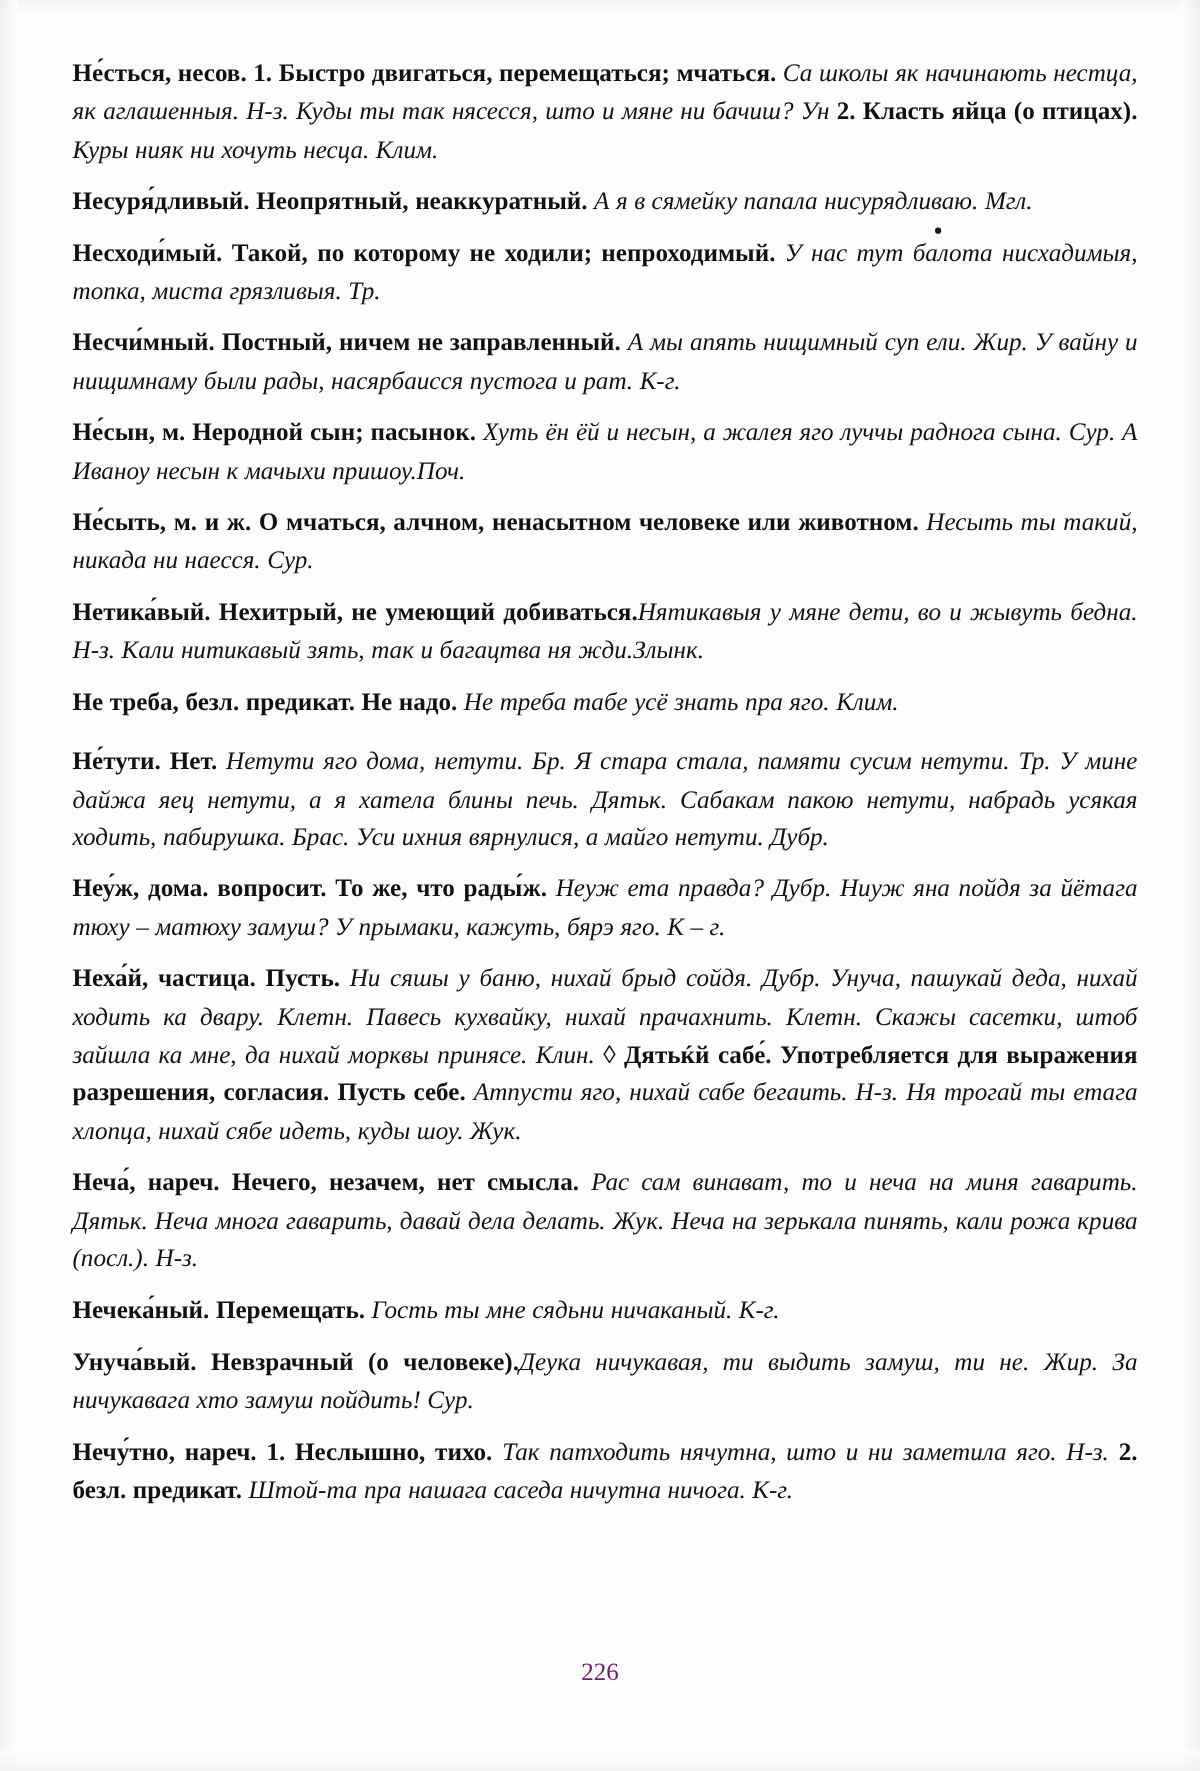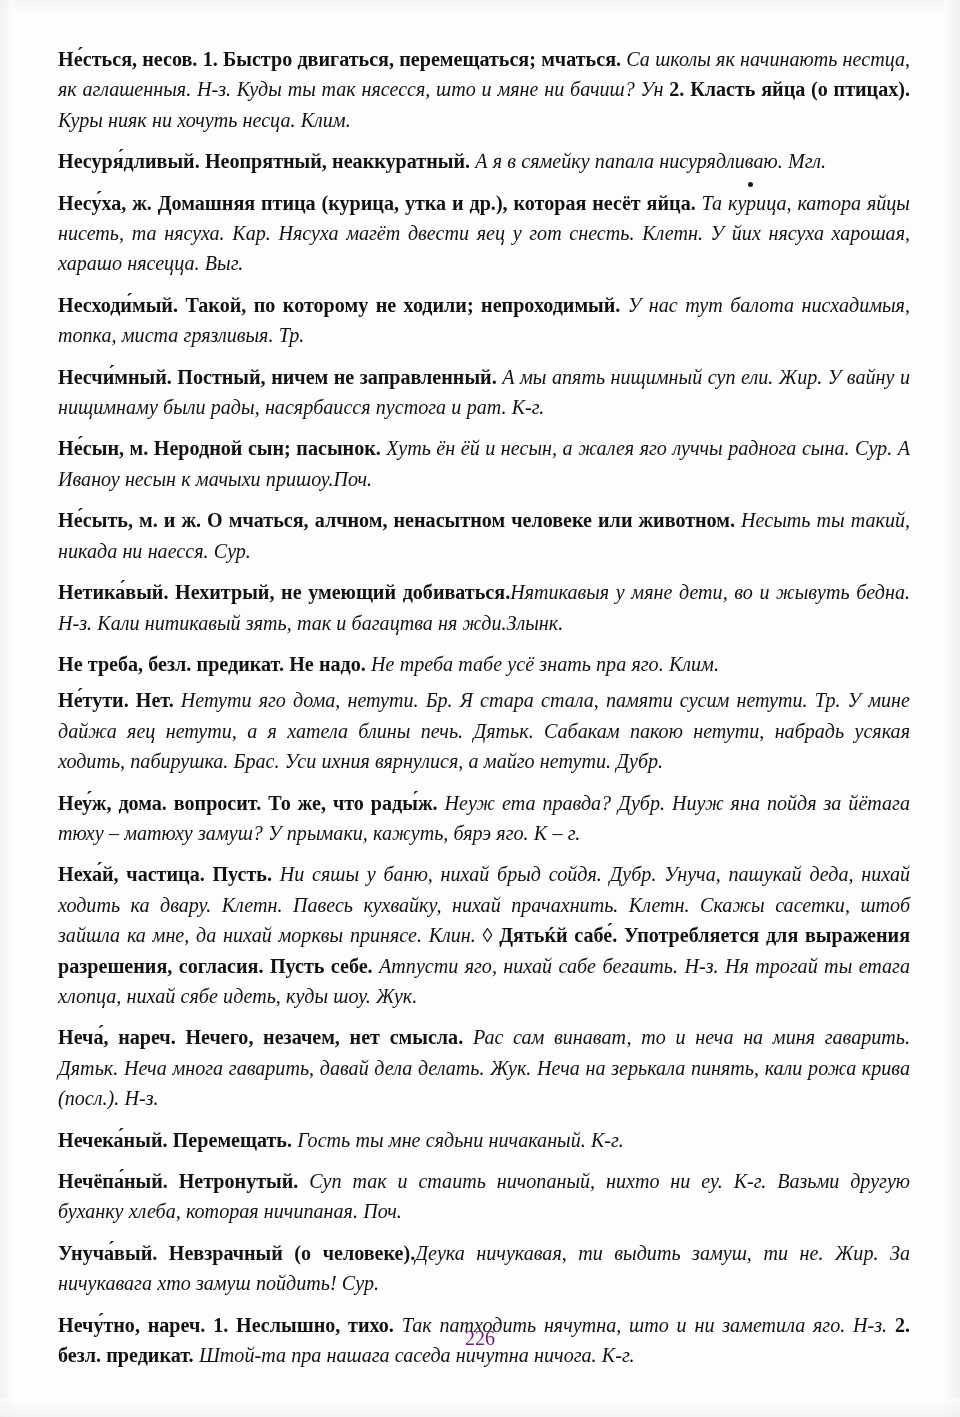--- a/index.html
+++ b/index.html
@@ -64,21 +64,21 @@
     line-height: 30.4px;
     text-align: justify;
     text-justify: inter-word;
     margin: 0 0 11px 0;
     hyphens: manual;
     word-spacing: 0.2px;
   }
   .entry:last-of-type { margin-bottom: 0; }
 
   
-  .entry.tight { margin-bottom: 6px; }
+  .entry.tight { margin-bottom: 17px; }
 
   .hw {            
     font-weight: bold;
   }
   .ex {            
     font-style: italic;
   }
   .lozenge {       
     font-weight: normal;
   }
@@ -124,25 +124,20 @@
       <span class="hw">2. Класть яйца (о птицах).</span>
       <span class="ex">Куры нияк ни хочуть несца. Клим.</span>
     </p>
 
     <p class="entry">
       <span class="hw">Несуря́дливый.</span>
       <span class="hw">Неопрятный, неаккуратный.</span>
       <span class="ex">А я в сямейку папала нисурядливаю. Мгл.</span>
     </p>
 
-    <p class="entry">
-      <span class="hw">Несу́ха,  ж.</span>
-      <span class="hw">Домашняя птица (курица, утка и др.), которая несёт яйца.</span>
-      <span class="ex">Та курица, катора яйцы нисеть, та нясуха. Кар. Нясуха магёт двести яец у гот снесть. Клетн. У йих нясуха харошая, харашо нясецца. Выг.</span>
-    </p>
 
     <p class="entry">
       <span class="hw">Несходи́мый.</span>
       <span class="hw">Такой, по которому не ходили; непроходимый.</span>
       <span class="ex">У нас тут балота нисхадимыя, топка, миста грязливыя. Тр.</span>
     </p>
 
     <p class="entry">
       <span class="hw">Несчи́мный.</span>
       <span class="hw">Постный, ничем не заправленный.</span>
@@ -199,25 +194,20 @@
       <span class="hw">Нечего, незачем, нет смысла.</span>
       <span class="ex">Рас сам  винават, то и неча на миня гаварить. Дятьк. Неча многа гаварить, давай дела делать. Жук. Неча на зерькала пинять, кали рожа крива (посл.). Н-з.</span>
     </p>
 
     <p class="entry">
       <span class="hw">Нечека́ный.</span>
       <span class="hw">Перемещать.</span>
       <span class="ex">Гость ты мне сядьни ничаканый. К-г.</span>
     </p>
 
-    <p class="entry">
-      <span class="hw">Нечёпа́ный.</span>
-      <span class="hw">Нетронутый.</span>
-      <span class="ex">Суп  так и стаить ничопаный, нихто ни еу. К-г. Вазьми другую буханку хлеба, которая ничипаная. Поч.</span>
-    </p>
 
     <p class="entry">
       <span class="hw">Унуча́вый.</span>
       <span class="hw">Невзрачный (о человеке).</span><span class="ex">Деука ничукавая, ти выдить замуш, ти не. Жир. За ничукавага хто замуш пойдить! Сур.</span>
     </p>
 
     <p class="entry">
       <span class="hw">Нечу́тно, нареч.</span>
       <span class="hw">1. Неслышно, тихо.</span>
       <span class="ex">Так патходить нячутна, што и ни заметила яго. Н-з.</span>

